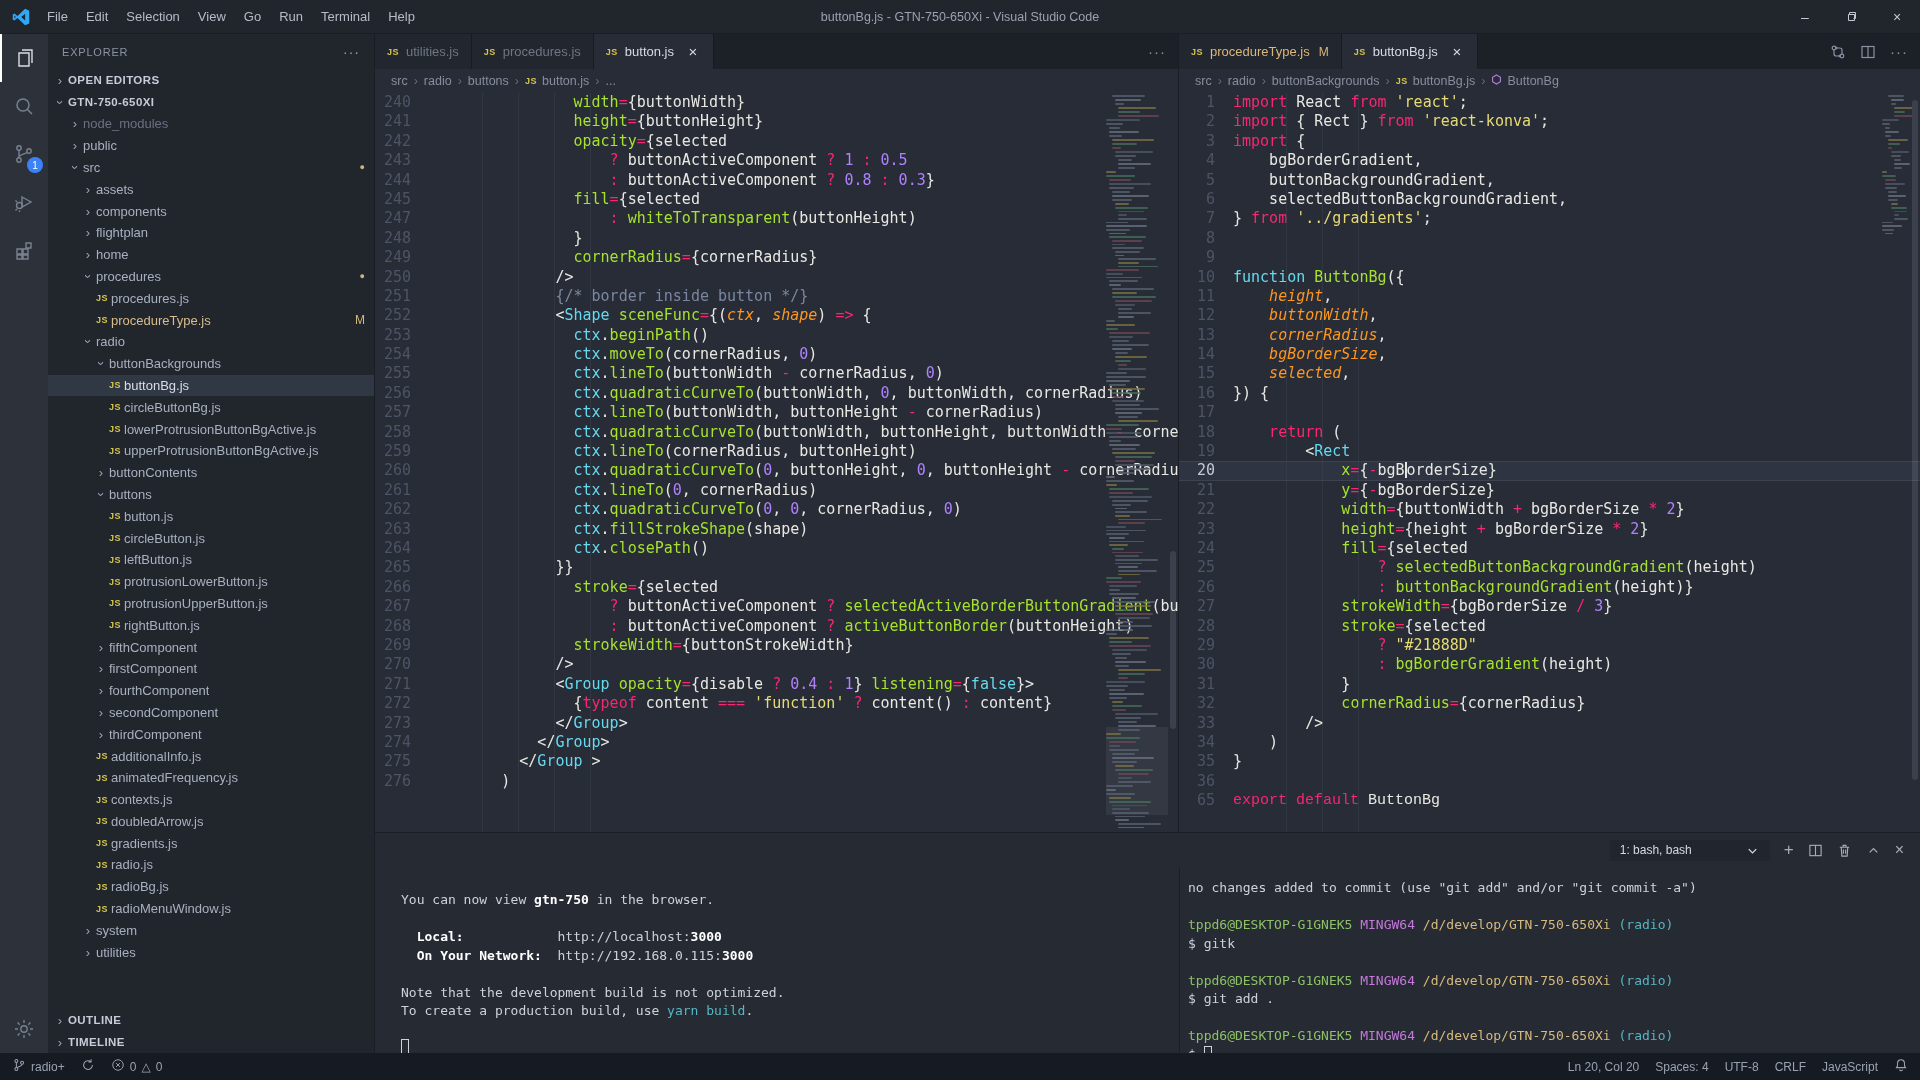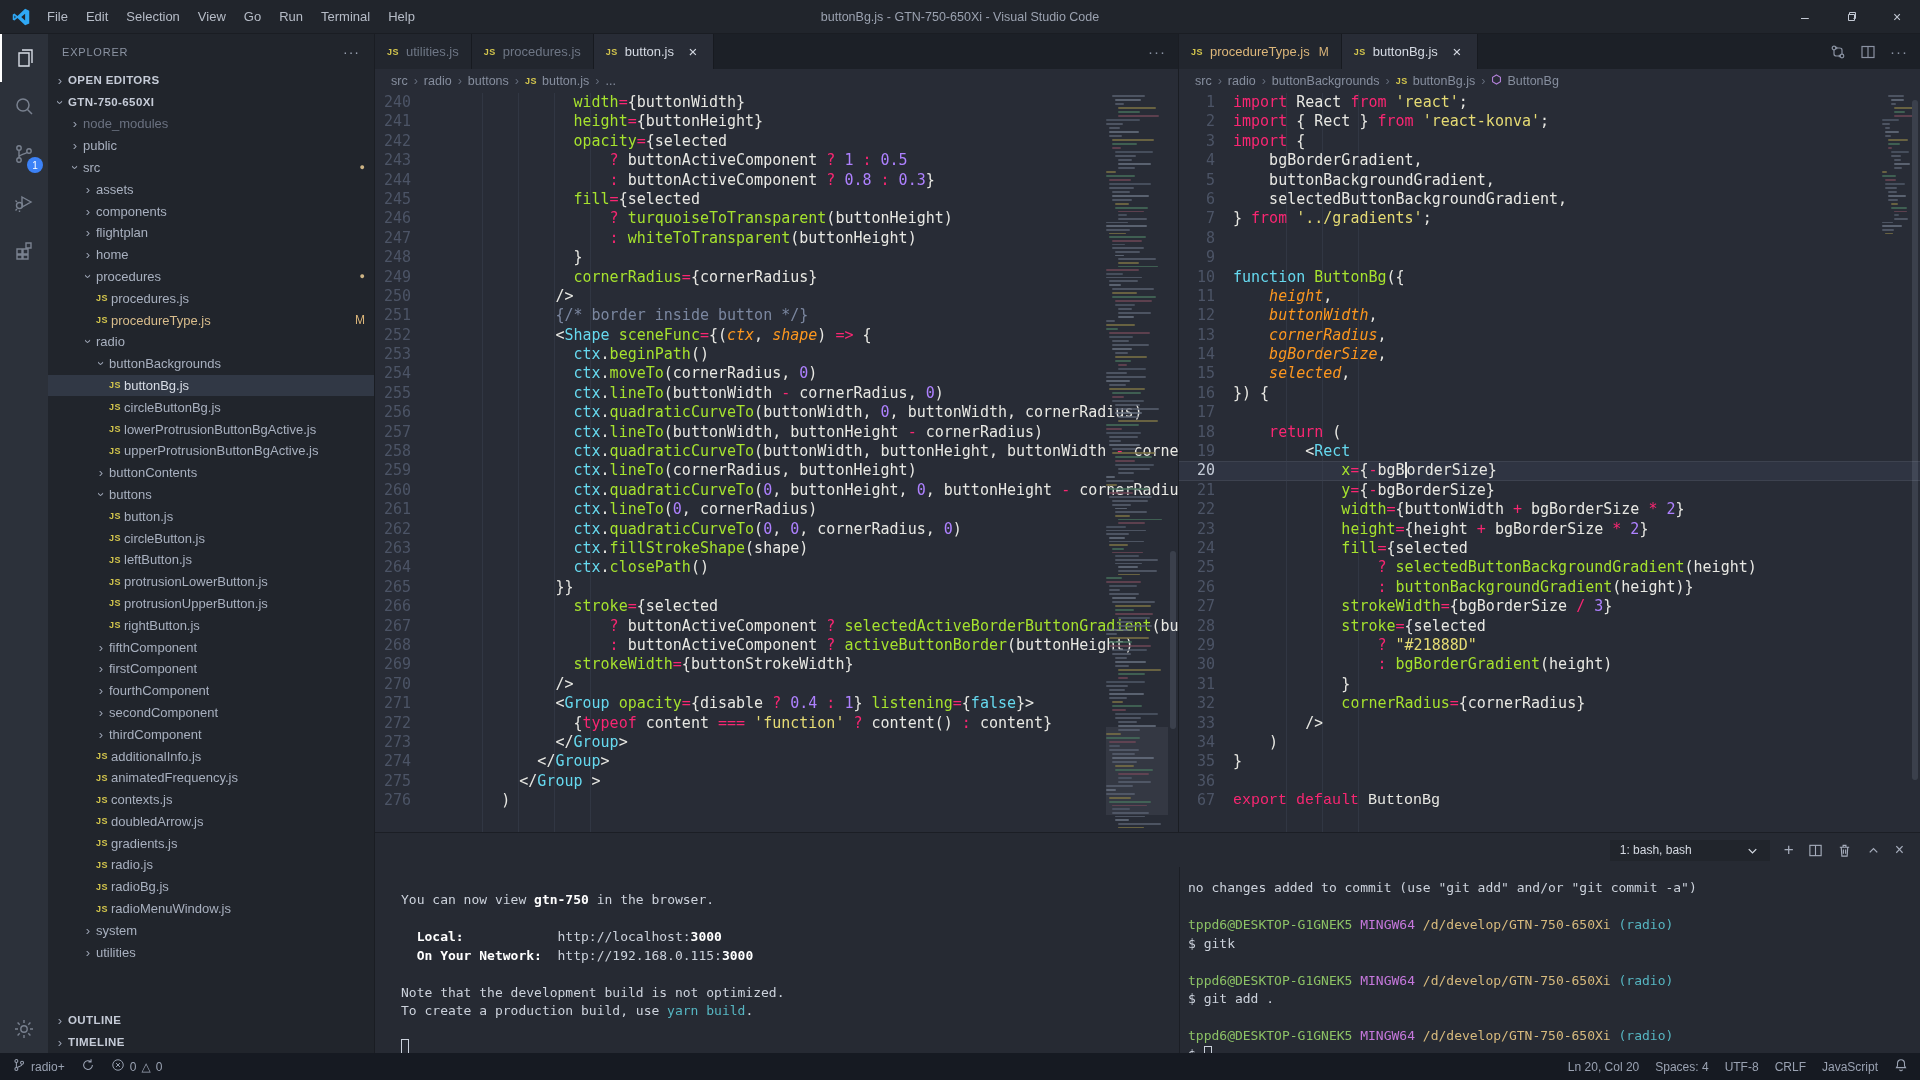--- a/index.html
+++ b/index.html
@@ -433,21 +433,20 @@
             </div>
           <div class="editor">
             <div class="guides gl"></div>
             <div>
                 <div class="cline"><span class="lnum">240</span><span class="ltext" style="padding-left: 16ch;"><span class="tk-g">width</span><span class="tk-k">=</span><span class="tk-w">{buttonWidth}</span></span></div>
                 <div class="cline"><span class="lnum">241</span><span class="ltext" style="padding-left: 16ch;"><span class="tk-g">height</span><span class="tk-k">=</span><span class="tk-w">{buttonHeight}</span></span></div>
                 <div class="cline"><span class="lnum">242</span><span class="ltext" style="padding-left: 16ch;"><span class="tk-g">opacity</span><span class="tk-k">=</span><span class="tk-w">{selected</span></span></div>
                 <div class="cline"><span class="lnum">243</span><span class="ltext" style="padding-left: 20ch;"><span class="tk-k">? </span><span class="tk-w">buttonActiveComponent </span><span class="tk-k">? </span><span class="tk-n">1</span><span class="tk-k"> : </span><span class="tk-n">0.5</span></span></div>
                 <div class="cline"><span class="lnum">244</span><span class="ltext" style="padding-left: 20ch;"><span class="tk-k">: </span><span class="tk-w">buttonActiveComponent </span><span class="tk-k">? </span><span class="tk-n">0.8</span><span class="tk-k"> : </span><span class="tk-n">0.3</span><span class="tk-w">}</span></span></div>
                 <div class="cline"><span class="lnum">245</span><span class="ltext" style="padding-left: 16ch;"><span class="tk-g">fill</span><span class="tk-k">=</span><span class="tk-w">{selected</span></span></div>
-                <div class="cline"><span class="lnum">246</span><span class="ltext" style="padding-left: 20ch;"><span class="tk-k">? </span><span class="tk-g">turquoiseToTransparent</span><span class="tk-w">(buttonHeight)</span></span></div>
                 <div class="cline"><span class="lnum">247</span><span class="ltext" style="padding-left: 20ch;"><span class="tk-k">: </span><span class="tk-g">whiteToTransparent</span><span class="tk-w">(buttonHeight)</span></span></div>
                 <div class="cline"><span class="lnum">248</span><span class="ltext" style="padding-left: 16ch;"><span class="tk-w">}</span></span></div>
                 <div class="cline"><span class="lnum">249</span><span class="ltext" style="padding-left: 16ch;"><span class="tk-g">cornerRadius</span><span class="tk-k">=</span><span class="tk-w">{cornerRadius}</span></span></div>
                 <div class="cline"><span class="lnum">250</span><span class="ltext" style="padding-left: 14ch;"><span class="tk-w">/&gt;</span></span></div>
                 <div class="cline"><span class="lnum">251</span><span class="ltext" style="padding-left: 14ch;"><span class="tk-m">{/* border inside button */}</span></span></div>
                 <div class="cline"><span class="lnum">252</span><span class="ltext" style="padding-left: 14ch;"><span class="tk-w">&lt;</span><span class="tk-c">Shape</span><span class="tk-w"> </span><span class="tk-g">sceneFunc</span><span class="tk-k">=</span><span class="tk-w">{(</span><span class="tk-o">ctx</span><span class="tk-w">, </span><span class="tk-o">shape</span><span class="tk-w">) </span><span class="tk-k">=&gt;</span><span class="tk-w"> {</span></span></div>
                 <div class="cline"><span class="lnum">253</span><span class="ltext" style="padding-left: 16ch;"><span class="tk-c">ctx</span><span class="tk-w">.</span><span class="tk-g">beginPath</span><span class="tk-w">()</span></span></div>
                 <div class="cline"><span class="lnum">254</span><span class="ltext" style="padding-left: 16ch;"><span class="tk-c">ctx</span><span class="tk-w">.</span><span class="tk-g">moveTo</span><span class="tk-w">(cornerRadius, </span><span class="tk-n">0</span><span class="tk-w">)</span></span></div>
                 <div class="cline"><span class="lnum">255</span><span class="ltext" style="padding-left: 16ch;"><span class="tk-c">ctx</span><span class="tk-w">.</span><span class="tk-g">lineTo</span><span class="tk-w">(buttonWidth </span><span class="tk-k">-</span><span class="tk-w"> cornerRadius, </span><span class="tk-n">0</span><span class="tk-w">)</span></span></div>
                 <div class="cline"><span class="lnum">256</span><span class="ltext" style="padding-left: 16ch;"><span class="tk-c">ctx</span><span class="tk-w">.</span><span class="tk-g">quadraticCurveTo</span><span class="tk-w">(buttonWidth, </span><span class="tk-n">0</span><span class="tk-w">, buttonWidth, cornerRadius)</span></span></div>
@@ -754,21 +753,21 @@
                 <div class="cline"><span class="lnum">27</span><span class="ltext" style="padding-left: 12ch; text-align: right;"><span class="tk-g">strokeWidth</span><span class="tk-k">=</span><span class="tk-w">{bgBorderSize </span><span class="tk-k">/</span><span class="tk-w"> </span><span class="tk-n">3</span><span class="tk-w">}</span></span></div>
                 <div class="cline"><span class="lnum">28</span><span class="ltext" style="padding-left: 12ch;"><span class="tk-g">stroke</span><span class="tk-k">=</span><span class="tk-w">{selected</span></span></div>
                 <div class="cline"><span class="lnum">29</span><span class="ltext" style="padding-left: 16ch;"><span class="tk-k">? </span><span class="tk-s">"#21888D"</span></span></div>
                 <div class="cline"><span class="lnum">30</span><span class="ltext" style="padding-left: 16ch;"><span class="tk-k">: </span><span class="tk-g">bgBorderGradient</span><span class="tk-w">(height)</span></span></div>
                 <div class="cline"><span class="lnum">31</span><span class="ltext" style="padding-left: 12ch;"><span class="tk-w">}</span></span></div>
                 <div class="cline"><span class="lnum">32</span><span class="ltext" style="padding-left: 12ch;"><span class="tk-g">cornerRadius</span><span class="tk-k">=</span><span class="tk-w">{cornerRadius}</span></span></div>
                 <div class="cline"><span class="lnum">33</span><span class="ltext" style="padding-left: 8ch;"><span class="tk-w">/&gt;</span></span></div>
                 <div class="cline"><span class="lnum">34</span><span class="ltext" style="padding-left: 4ch;"><span class="tk-w">)</span></span></div>
                 <div class="cline"><span class="lnum">35</span><span class="ltext" style="padding-left: 0ch;"><span class="tk-w">}</span></span></div>
                 <div class="cline"><span class="lnum">36</span><span class="ltext" style="padding-left: 0ch;"></span></div>
-                <div class="cline"><span class="lnum">67</span><span class="ltext" style="padding-left: 0ch; font-family: Liberation Mono, monospace;"><span class="tk-k">export</span><span class="tk-w"> </span><span class="tk-k">default</span><span class="tk-w"> ButtonBg</span></span></div>
+                <div class="cline"><span class="lnum">65</span><span class="ltext" style="padding-left: 0ch; font-family: Liberation Mono, monospace;"><span class="tk-k">export</span><span class="tk-w"> </span><span class="tk-k">default</span><span class="tk-w"> ButtonBg</span></span></div>
               </div>
             <div class="minimap short">
                 <div class="mm-line" style="width: 53%; margin-left: 6px; background: rgb(89, 97, 114);"></div>
                 <div class="mm-line" style="width: 42%; margin-left: 9px; background: rgb(107, 116, 132);"></div>
                 <div class="mm-line" style="width: 15%; margin-left: 9px; background: rgb(89, 97, 114);"></div>
                 <div class="mm-line" style="width: 62%; margin-left: 12px; background: rgb(125, 116, 70);"></div>
                 <div class="mm-line" style="width: 35%; margin-left: 12px; background: rgb(71, 112, 92);"></div>
                 <div class="mm-line" style="width: 66%; margin-left: 12px; background: rgb(111, 71, 87);"></div>
                 <div class="mm-line" style="width: 55%; margin-left: 0px; background: rgb(80, 89, 106);"></div>
                 <div class="mm-line" style="width: 28%; margin-left: 0px; background: rgb(89, 97, 114);"></div>

